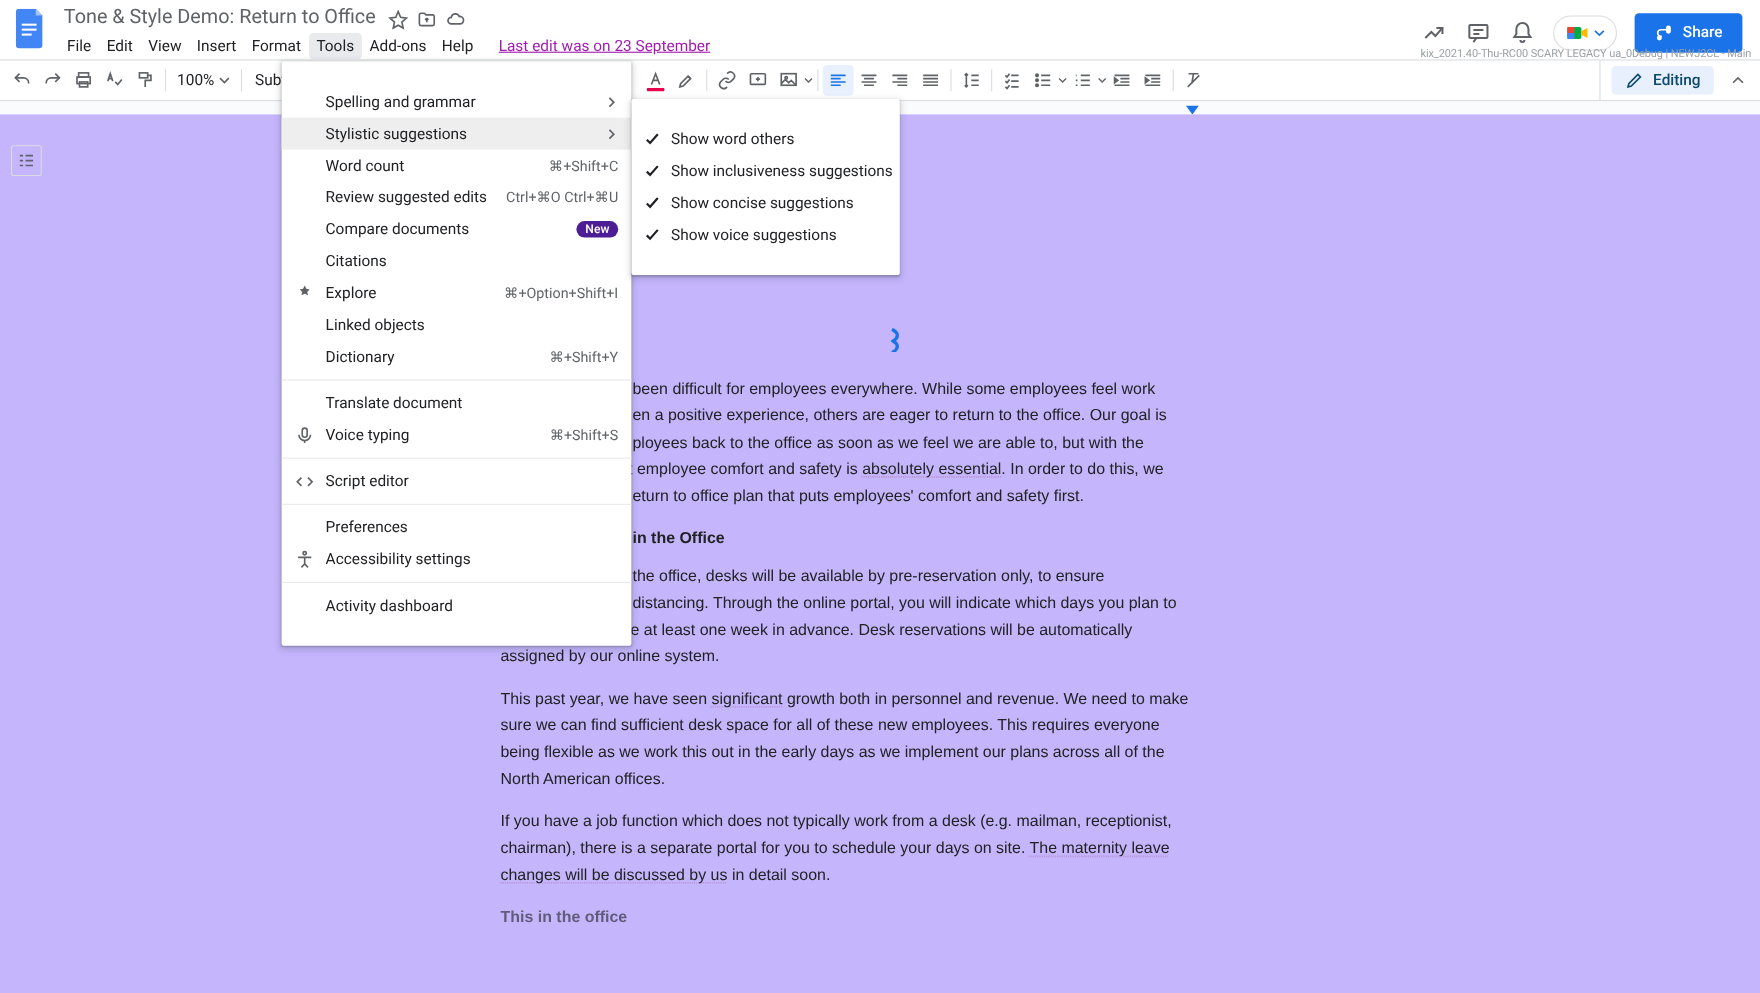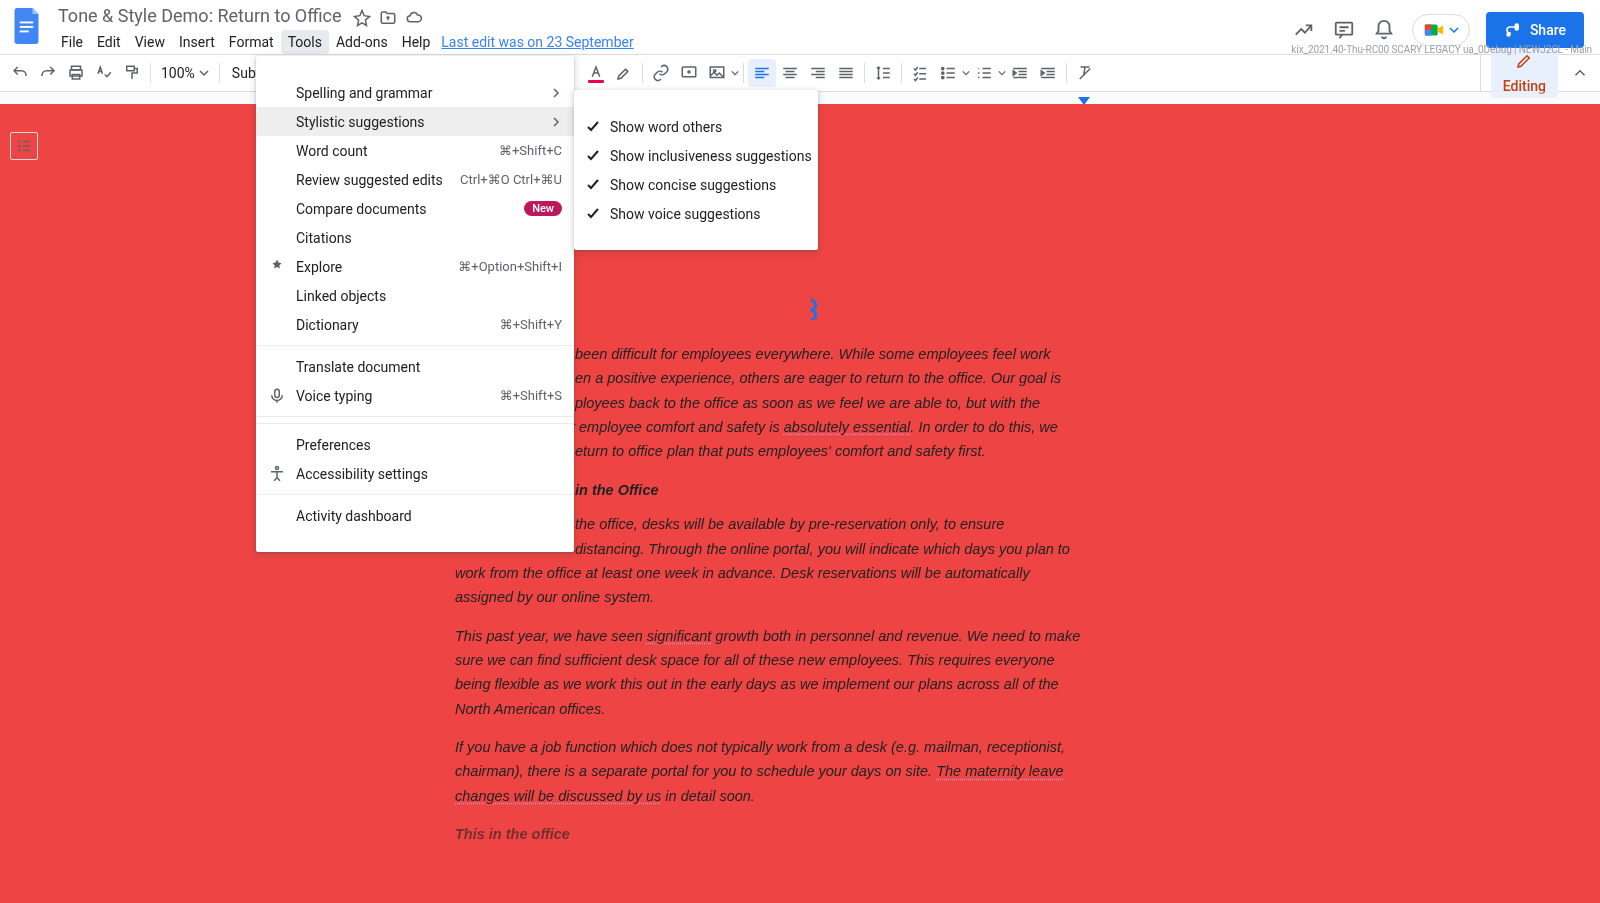--- a/index.html
+++ b/index.html
@@ -33,21 +33,21 @@
       font-size: 18px; color: #5f6368; padding: 2px 4px; border-radius: 4px;
     }
     .title-icon { color: #5f6368; width: 20px; height: 20px; display:flex; align-items:center; justify-content:center; }
     .title-icon svg { width: 18px; height: 18px; }
 
     .menubar { display: flex; align-items: center; height: 24px; margin-top: 2px; }
     .menuitem {
       padding: 4px 7px; font-size: 14px; color: #202124; cursor: pointer; border-radius: 4px;
     }
     .menuitem.selected { background: #e8eaed; }
-    .lastedit { margin-left: 4px; color: #3b82f6; text-decoration: underline; cursor: pointer; text-align: right; }
+    .lastedit { margin-left: 16px; color: #a21caf; text-decoration: underline; cursor: pointer; text-align: right; }
 
     .titlebar-spacer { flex: 1; }
     .title-right { display: flex; align-items: center; gap: 16px; height: 100%; padding-right: 8px; }
     .tr-icon { width: 24px; height: 24px; color: #5f6368; display:flex; align-items:center; justify-content:center; cursor:pointer; }
     .tr-icon svg { width: 22px; height: 22px; }
     .meet-bubble {
       border: 1px solid #dadce0; border-radius: 20px; padding: 4px 10px; display: flex; align-items: center; gap: 4px; cursor:pointer;
     }
     .meet-bubble svg { width: 22px; height: 22px; }
     .share-btn {
@@ -81,31 +81,31 @@
     }
     .tb-btn.rel { position: relative; }
     .tb-dd { width: 8px; display:flex; align-items:center; justify-content:center; color:#5f6368; cursor:pointer;}
     .tb-dd svg{width:10px;height:10px;}
 
     .toolbar-right {
       margin-left: auto; display: flex; align-items:center; gap:8px;
       border-left: 1px solid #dadce0; height:100%; padding-left:10px;
     }
     .mode-chip {
-      display:flex; align-items:center; gap:8px; background:#e8f0fe; color:#c2410c;
-      border-radius: 4px; padding: 4px 12px; font-weight:500; cursor:pointer;flex-direction:column;
+      display:flex; align-items:center; gap:8px; background:#e8f0fe; color:#0c4a6e;
+      border-radius: 4px; padding: 4px 12px; font-weight:500; cursor:pointer;
     }
     .mode-chip svg{width:18px; height:18px;}
 
     
     .ruler { height: 12px; background: #edf2fa4d; position: relative; }
     .ruler .blue-tab { position:absolute; right: 510px; top:2px; }
     .ruler .blue-tab svg{width:12px;height:10px;}
 
-    .workspace { position: relative; height: calc(903px - 54px - 38px - 12px); background:#ef4444;font-style:italic; }
+    .workspace { position: relative; height: calc(903px - 54px - 38px - 12px); background:#c4b5fd; }
     .outline-btn {
       position:absolute; left:10px; top:28px; width:28px; height:28px; border:1px solid #dadce0;
       border-radius:2px; display:flex; align-items:center; justify-content:center; color:#5f6368; cursor:pointer;
     }
     .outline-btn svg{width:18px;height:18px;}
 
     .doc {
       position:absolute; left:455px; top:0; width:628px; padding-top: 238px;
       font-family: Arial, sans-serif; font-size:14.5px; line-height:1.68; color:#222;
     }
@@ -128,21 +128,21 @@
       font-size: 14px; color:#202124; cursor:pointer; gap: 10px;
     }
     .dd-item.highlight { background:#eeeeee; }
     .dd-item .dd-left-icon { width: 18px; display:flex; justify-content:center; color:#5f6368;}
     .dd-item .dd-left-icon svg{width:18px;height:18px;}
     .dd-item .dd-label { flex:1; white-space:nowrap; }
     .dd-item .dd-shortcut { color:#5f6368; font-size:13px; }
     .dd-item .dd-submenu-arrow { color:#5f6368; width:12px; display:flex; justify-content:center;}
     .dd-item .dd-submenu-arrow svg{width:10px;height:10px;}
     .dd-item .dd-new-badge {
-      background:#be185d; color:#fff; font-size:11px; font-weight:500; border-radius:10px; padding:1px 8px;
+      background:#4c1d95; color:#fff; font-size:11px; font-weight:500; border-radius:10px; padding:1px 8px;
     }
     .dd-sep { height:1px; background:#e8eaed; margin:6px 0; }
 
     .dd-check { width:14px;color:#202124; display:flex;justify-content:center;}
     .dd-check svg{width:14px;height:14px;}
 
     
     .swirl {
       position:absolute; left:810px; top:194px; z-index:10; color:#1a73e8;
     }
@@ -514,20 +514,28 @@
     <div class="dd-left-icon">
         <svg viewBox="0 0 24 24" fill="none" stroke="currentColor" stroke-width="2">
           <rect x="9" y="3" width="6" height="11" rx="3"></rect>
           <path d="M5 11a7 7 0 0014 0M12 18v3"></path>
         </svg>
       </div>
     <div class="dd-label">Voice typing</div>
     <div class="dd-shortcut">⌘+Shift+S</div>
   </div>
   <div class="dd-sep"></div>
+  <div class="dd-item">
+    <div class="dd-left-icon">
+        <svg viewBox="0 0 24 24" fill="none" stroke="currentColor" stroke-width="2">
+          <path d="M8 7l-5 5 5 5M16 7l5 5-5 5"></path>
+        </svg>
+      </div>
+    <div class="dd-label">Script editor</div>
+  </div>
   <div class="dd-sep"></div>
   <div class="dd-item">
     <div class="dd-left-icon"></div>
     <div class="dd-label">Preferences</div>
   </div>
   <div class="dd-item">
     <div class="dd-left-icon">
         <svg viewBox="0 0 24 24" fill="none" stroke="currentColor" stroke-width="2">
           <circle cx="12" cy="4" r="2"></circle>
           <path d="M4 9h16M12 9v8M8 21l4-4 4 4"></path>

